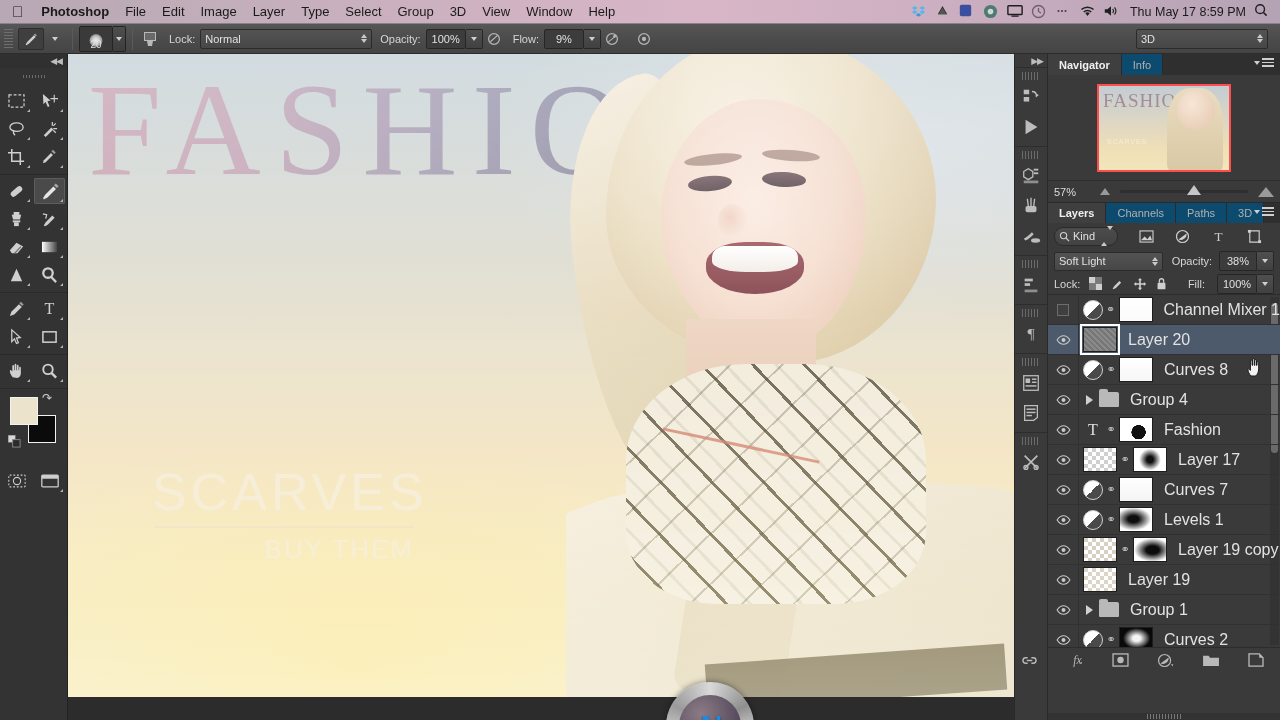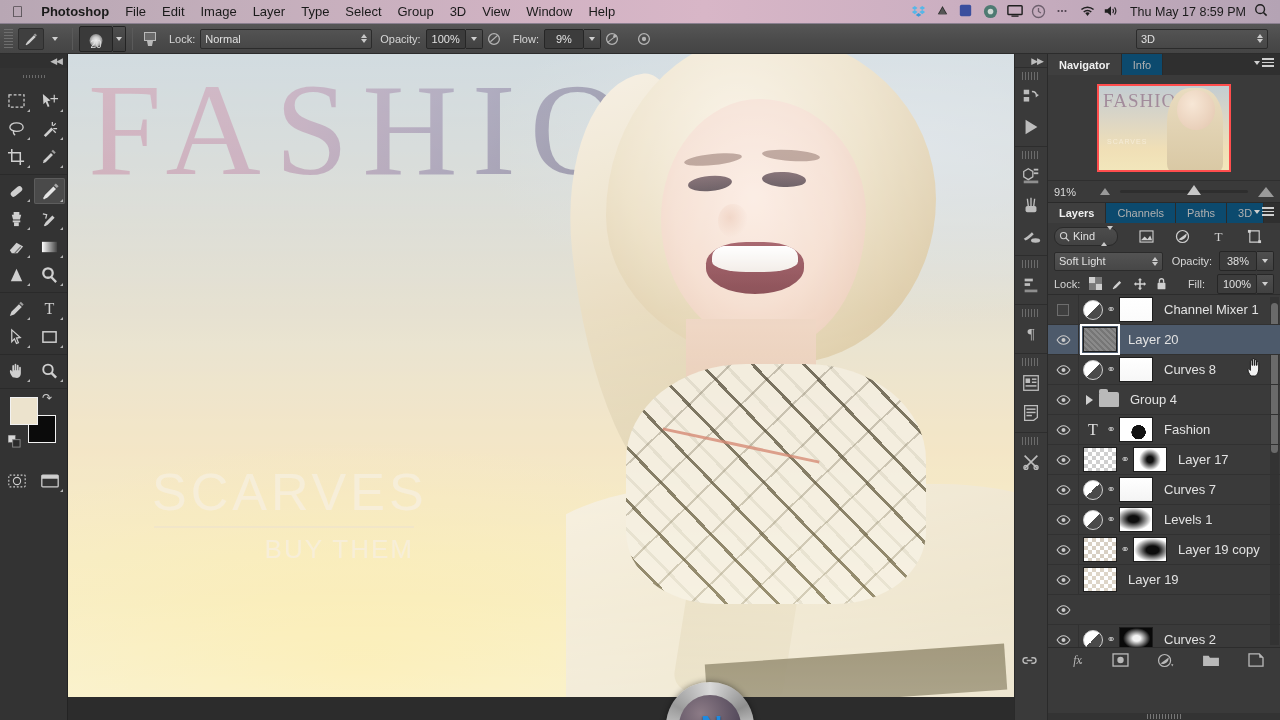--- a/index.html
+++ b/index.html
@@ -196,21 +196,21 @@
   .lrow{ height:30px; display:flex; align-items:center; border-bottom:1px solid #313131; position:relative;}
   .lrow.selected{ background:#4d5a6b;}
   .eye-cell{ width:30px; display:flex; align-items:center; justify-content:center;}
   .eye-off{ width:12px;height:12px;border:1px solid #6d6d6d; background:#3f3f3f;}
   .lcontent{ display:flex; align-items:center; flex:1; border-left:1px solid #313131; height:30px; padding-left:4px; gap:3px;}
   .adj-ic{ width:20px;height:20px;border-radius:50%;
     background:linear-gradient(135deg,#fff 0 50%,#4a4a4a 50% 100%); border:1.5px solid #cfcfcf; box-sizing:border-box;}
   .link-ic{ width:10px; text-align:center; color:#bdbdbd; font-size:11px;}
   .thumb{ width:34px;height:25px; border:1px solid #1d1d1d; background:#fff;}
   .thumb.sel-thumb{ outline:2px solid #fff; outline-offset:1px;}
-  .lname{ margin-left:8px; font-size:13px; color:#e2e2e2; white-space:nowrap;}
+  .lname{ margin-left:8px; font-size:16px; color:#e2e2e2; white-space:nowrap;}
   .tri-r{ width:0;height:0;border-top:5px solid transparent;border-bottom:5px solid transparent;border-left:7px solid #d0d0d0; margin:0 3px;}
   .folder{ width:20px;height:15px;background:#b9b9b9; border-radius:2px 2px 1px 1px; position:relative;}
   .folder:before{ content:""; position:absolute; left:0; top:-3px; width:9px;height:4px;background:#b9b9b9;border-radius:2px 2px 0 0;}
   .tglyph{ font-family:"Liberation Serif",serif; font-size:16px; color:#e0e0e0; width:20px; text-align:center;}
   .scrollbar{ position:absolute; right:1px; top:2px; width:9px; height:348px; background:#333;}
   .sb-thumb{ position:absolute; left:1px; top:6px; width:7px; height:150px; background:#6a6a6a; border-radius:4px;}
   .layers-foot{ height:25px; background:#3a3a3a; border-top:1px solid #2c2c2c;
     display:flex; align-items:center; justify-content:center; gap:28px;}
   .lf-ic{ width:18px;height:18px;display:flex;align-items:center;justify-content:center;}
   .bottom-grip{ position:absolute; left:0; bottom:0; width:232px; height:7px; background:#333;
@@ -731,21 +731,21 @@
     </div>
     <div class="nav-body">
       <div class="nav-thumb">
         <div class="ft">FASHION</div>
         <div class="mdl"></div>
         <div class="hd"></div>
         <div class="sc">SCARVES</div>
       </div>
     </div>
     <div class="nav-foot">
-      <div class="zoomval">91%</div>
+      <div class="zoomval">57%</div>
       <div class="tri-sm"></div>
       <div class="zs-track">
         <div class="zs-thumb"></div>
       </div>
       <div class="tri-lg"></div>
     </div>
 
     <div class="layers-tabs">
       <div class="ptab active">Layers</div>
       <div class="ptab">Channels</div>
@@ -992,20 +992,25 @@
             <div class="lname">Layer 19</div>
           </div>
         </div>
         <div class="lrow">
           <div class="eye-cell">
             <svg width="15" height="10" viewBox="0 0 16 11">
               <path d="M8 .8C3.8.8 1 5.5 1 5.5S3.8 10.2 8 10.2 15 5.5 15 5.5 12.2.8 8 .8z" fill="none" stroke="#c9c9c9" stroke-width="1.2"></path>
               <circle cx="8" cy="5.5" r="2.2" fill="#c9c9c9"></circle>
             </svg>
           </div>
+          <div class="lcontent">
+            <i class="tri-r"></i>
+            <div class="folder"></div>
+            <div class="lname">Group 1</div>
+          </div>
         </div>
         <div class="lrow">
           <div class="eye-cell">
             <svg width="15" height="10" viewBox="0 0 16 11">
               <path d="M8 .8C3.8.8 1 5.5 1 5.5S3.8 10.2 8 10.2 15 5.5 15 5.5 12.2.8 8 .8z" fill="none" stroke="#c9c9c9" stroke-width="1.2"></path>
               <circle cx="8" cy="5.5" r="2.2" fill="#c9c9c9"></circle>
             </svg>
           </div>
           <div class="lcontent">
             <div class="adj-ic"></div>

